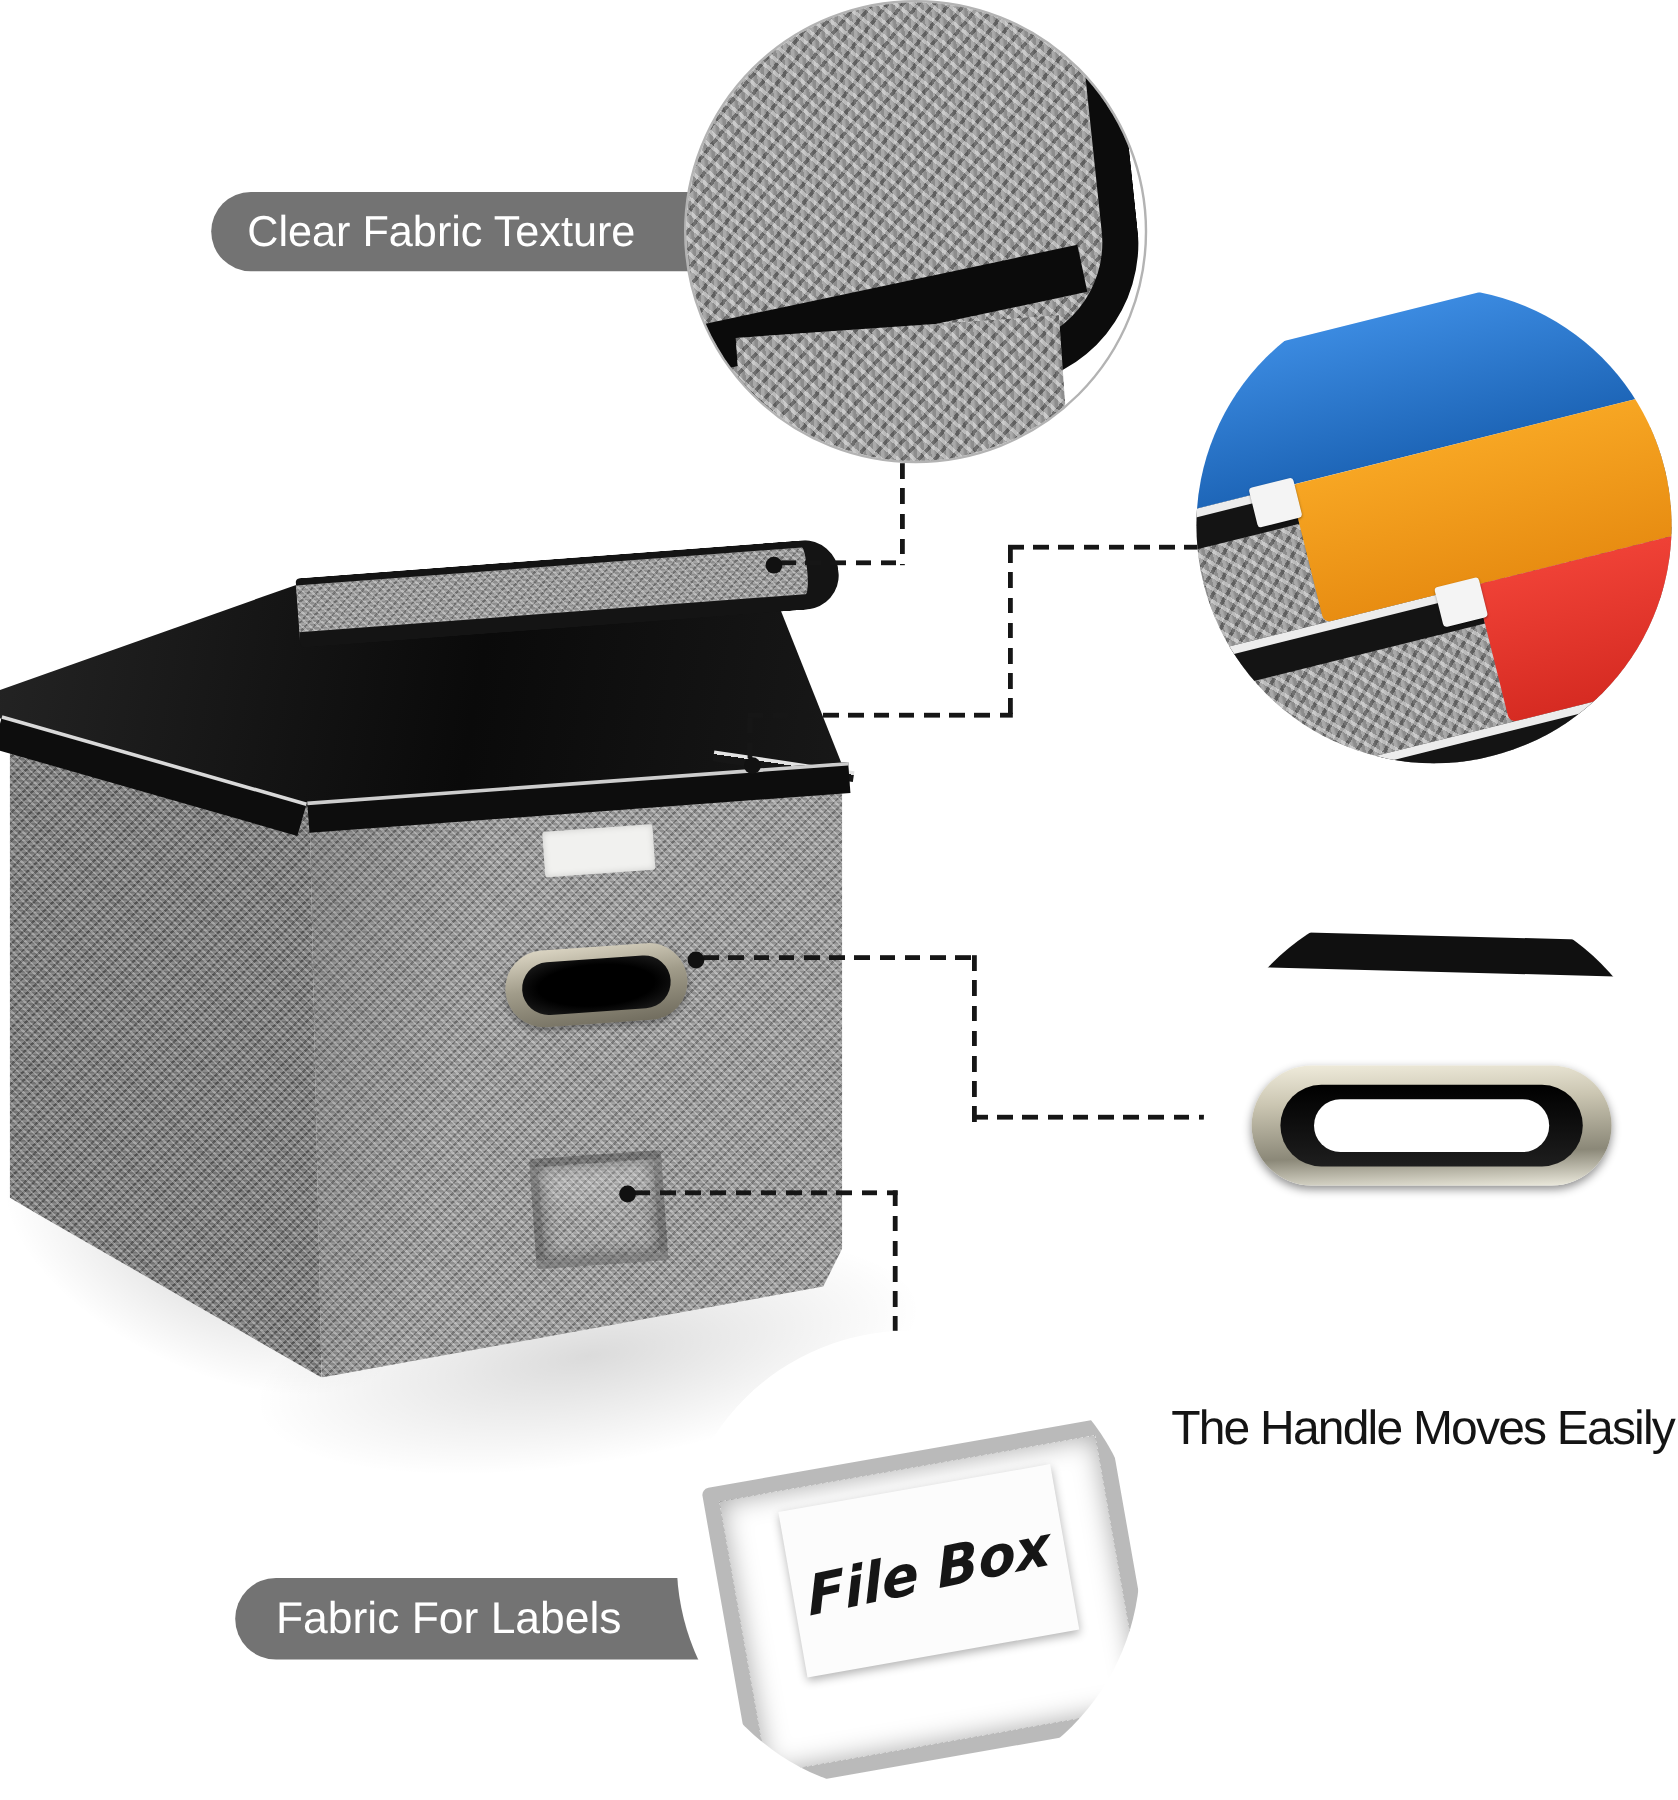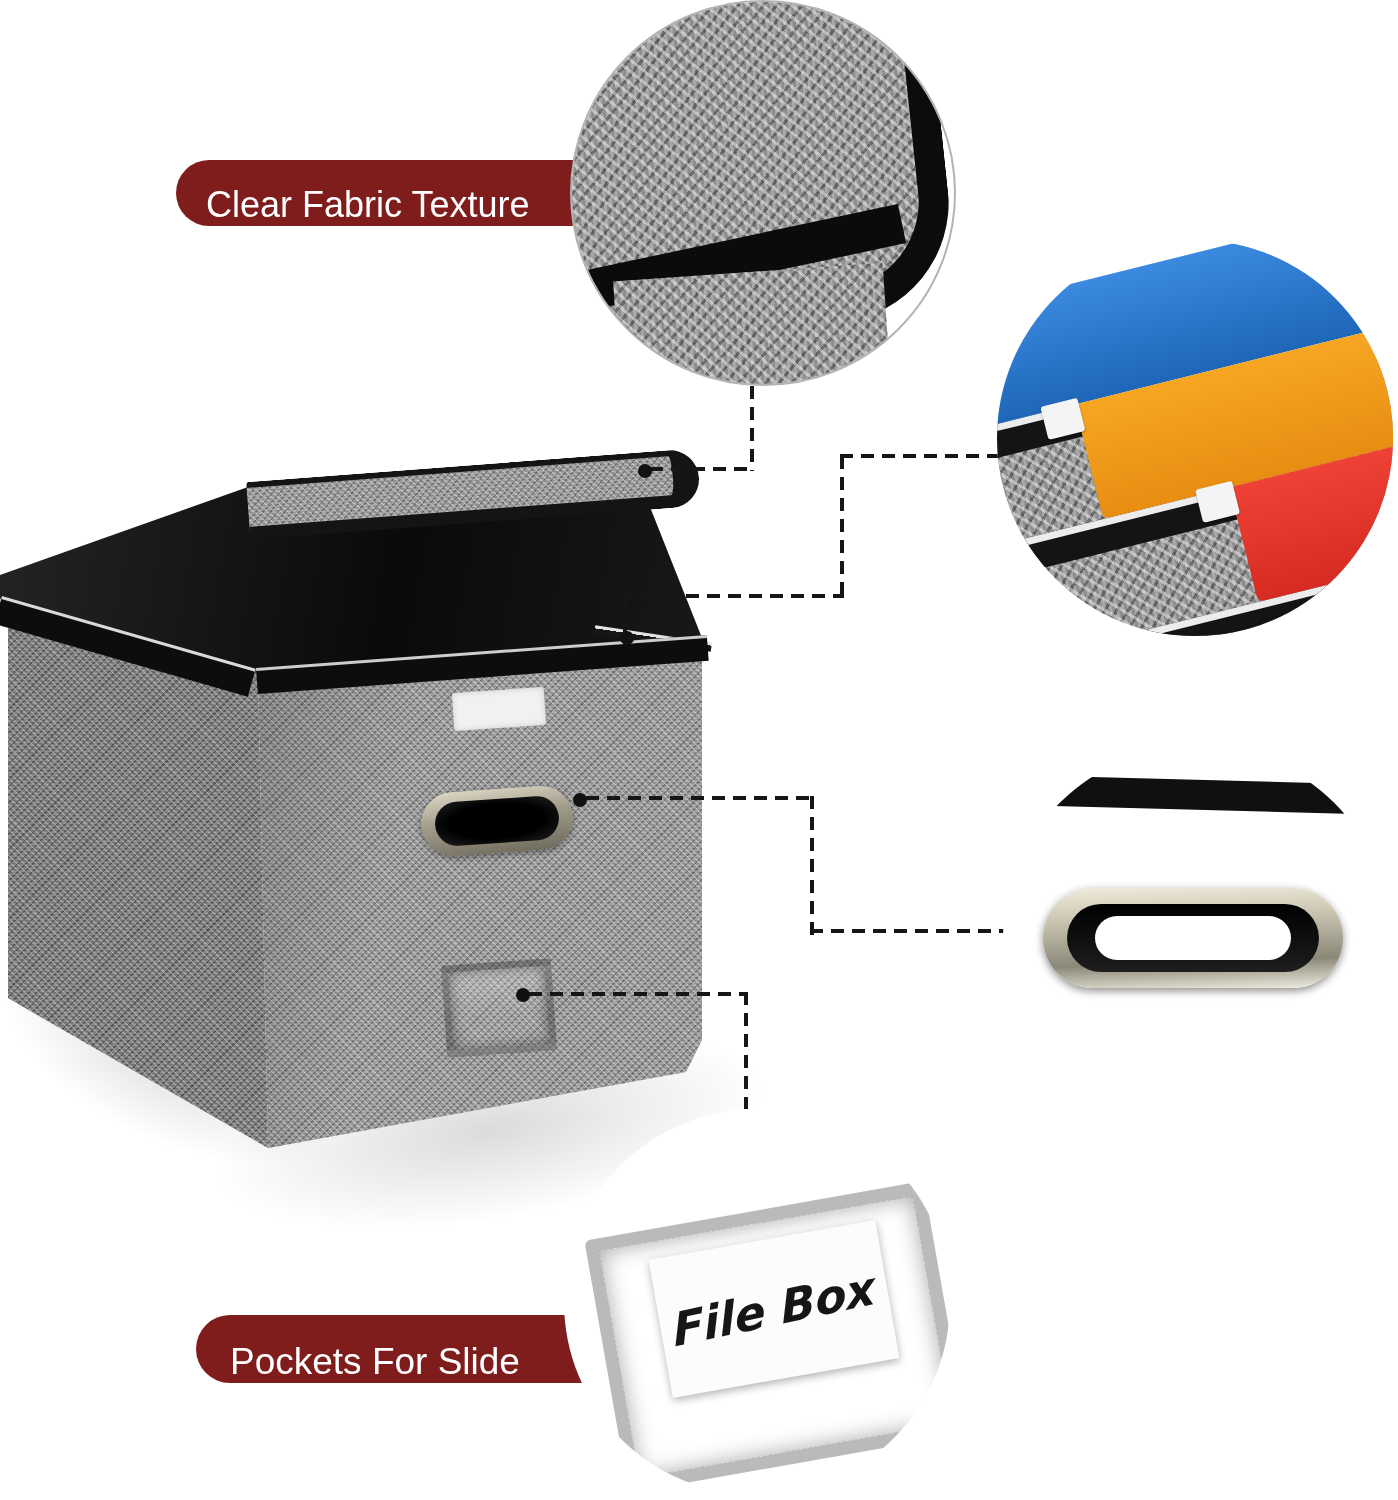--- a/index.html
+++ b/index.html
@@ -69,22 +69,22 @@
 
   
   .c4-pocket{position:absolute;left:40px;top:100px;width:318px;height:230px;transform:rotate(-10deg);
     border:13px solid rgba(25,25,25,.30);border-radius:6px;box-shadow:inset 0 0 22px rgba(0,0,0,.35);}
   .c4-card{position:absolute;left:95px;top:130px;width:230px;height:140px;transform:rotate(-10deg);
     background:#fcfcfc;box-shadow:0 3px 8px rgba(0,0,0,.3);display:flex;align-items:center;justify-content:center;}
   .c4-card span{font-family:"DejaVu Sans",sans-serif;font-style:italic;font-weight:700;font-size:46px;color:#161616;
     transform:rotate(-2deg) skewX(-8deg);white-space:nowrap;}
 
   
-  .pill{position:absolute;background:#7f1d1d;color:#ffffff;border-radius:34px;z-index:5;
-    display:flex;align-items:flex-end;white-space:nowrap;}
+  .pill{position:absolute;background:#737373;color:#ffffff;border-radius:34px;z-index:5;
+    display:flex;align-items:center;white-space:nowrap;}
   #pill1{left:176px;top:160px;width:464px;height:66px;font-size:36px;padding-left:30px;}
   #pill2{left:196px;top:1315px;width:450px;height:68px;font-size:37px;padding-left:34px;}
 
   
   .headline{position:absolute;color:#141414;font-size:40px;line-height:48px;white-space:nowrap;z-index:3;}
   #t1{left:988px;top:650px;letter-spacing:-1px;}
   #t2{left:976px;top:1166px;letter-spacing:-1.5px;}
 
   
   .shadow1{position:absolute;left:-10px;top:960px;width:360px;height:180px;transform:rotate(26deg);
@@ -203,16 +203,17 @@
     <div class="c4-pocket"></div>
     <div class="c4-card">
       <span>File Box</span>
     </div>
   </div>
 
   <div id="pill1" class="pill">
     <span>Clear Fabric Texture</span>
   </div>
   <div id="pill2" class="pill">
-    <span>Pockets For Slide</span>
-  </div>
+    <span>Fabric For Labels</span>
+  </div>
+  <div id="t2" class="headline">The Handle Moves Easily</div>
 
 </div>
 
 </body></html>

